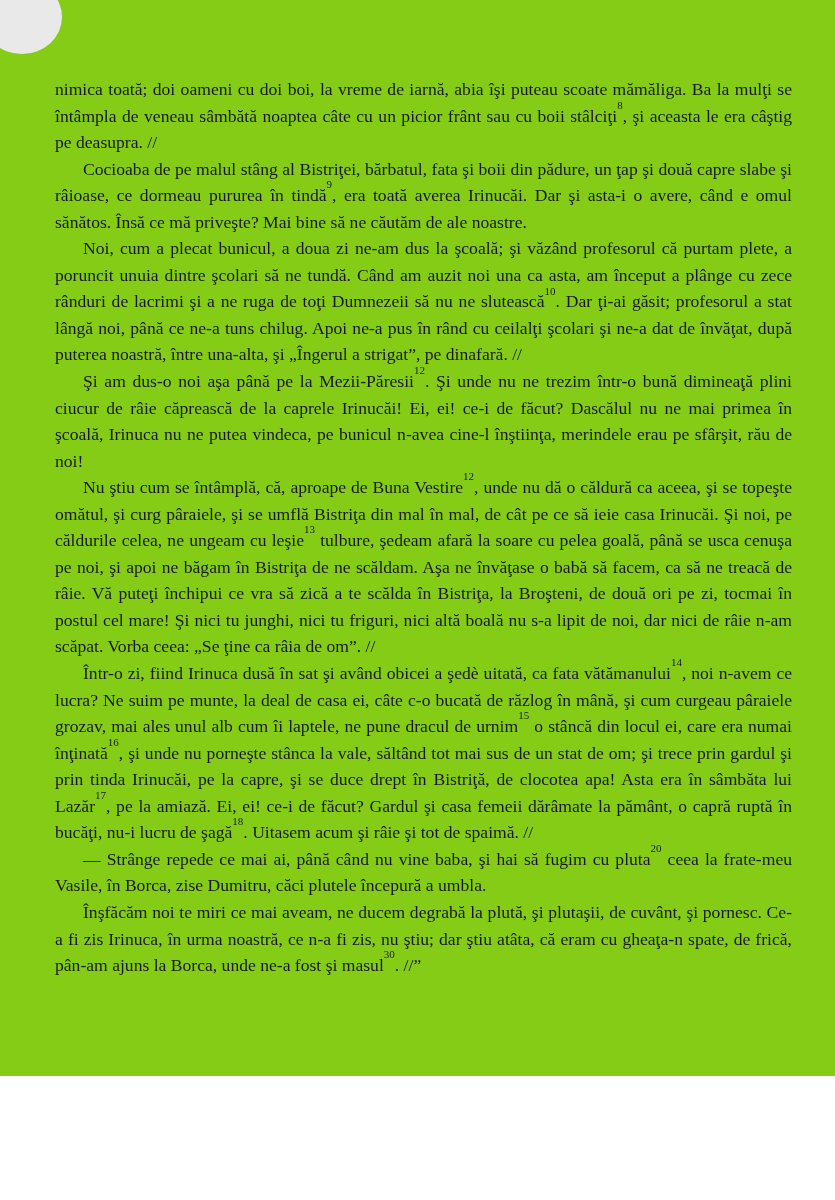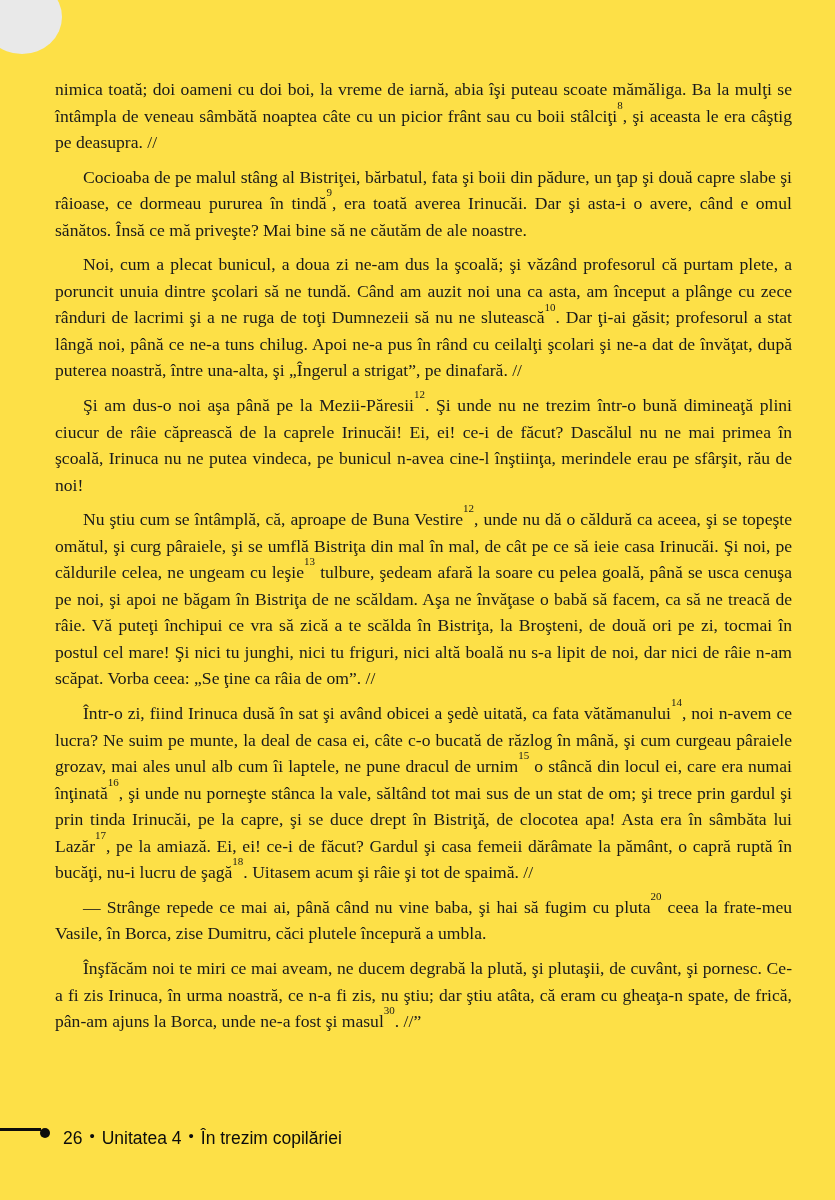--- a/index.html
+++ b/index.html
@@ -4,42 +4,42 @@
 <style>
   * { margin: 0; padding: 0; box-sizing: border-box; }
   html, body { background: #ffffff; }
   body {
     width: 835px; height: 1200px;
     font-family: "Liberation Serif", "DejaVu Serif", serif;
     position: relative; overflow: hidden;
   }
   .page {
     position: relative;
-    width: 835px; height: 1200px;
-    background: #fde047;
+    width: 835px; height: 1076px;
+    background: #84cc16;
     overflow: hidden;
   }
   .corner-blob {
     position: absolute;
     left: -18px; top: -20px;
     width: 80px; height: 74px;
     background: #e9e9e9;
     border-radius: 50%;
   }
   .text-body {
     position: absolute;
     left: 55px; top: 76px;
     width: 737px;
     font-size: 17.6px;
     line-height: 26.55px;
     color: #1a1a1a;
     text-align: justify;
   }
   .para { margin: 0; }
-  .para.indent { text-indent: 28px; margin-top: 8px; }
+  .para.indent { text-indent: 28px; }
   .fnref {
     font-size: 11px;
     line-height: 0;
     position: relative;
     top: -6px;
     letter-spacing: 0;
   }
   .footer {
     position: absolute;
     left: 0; top: 1128px;

